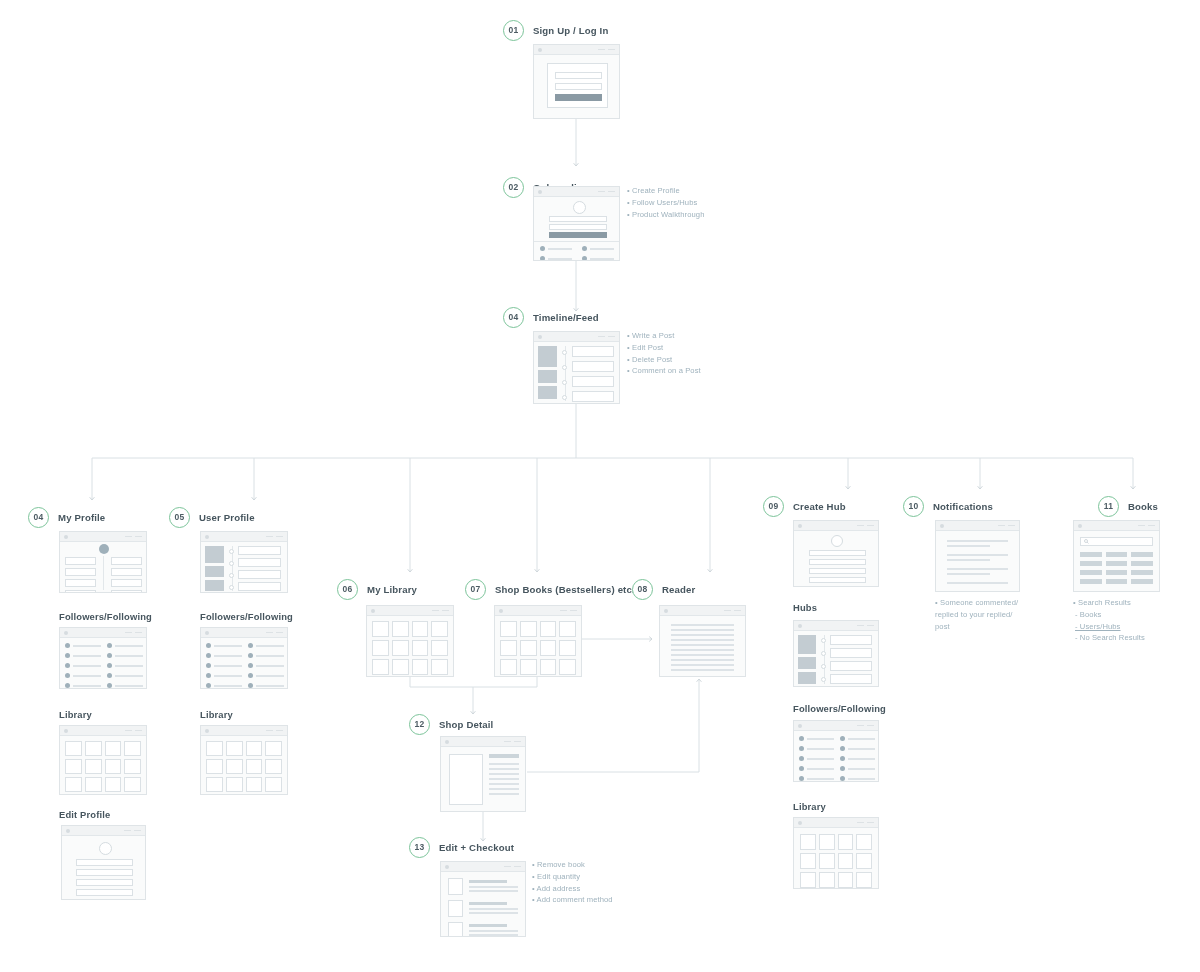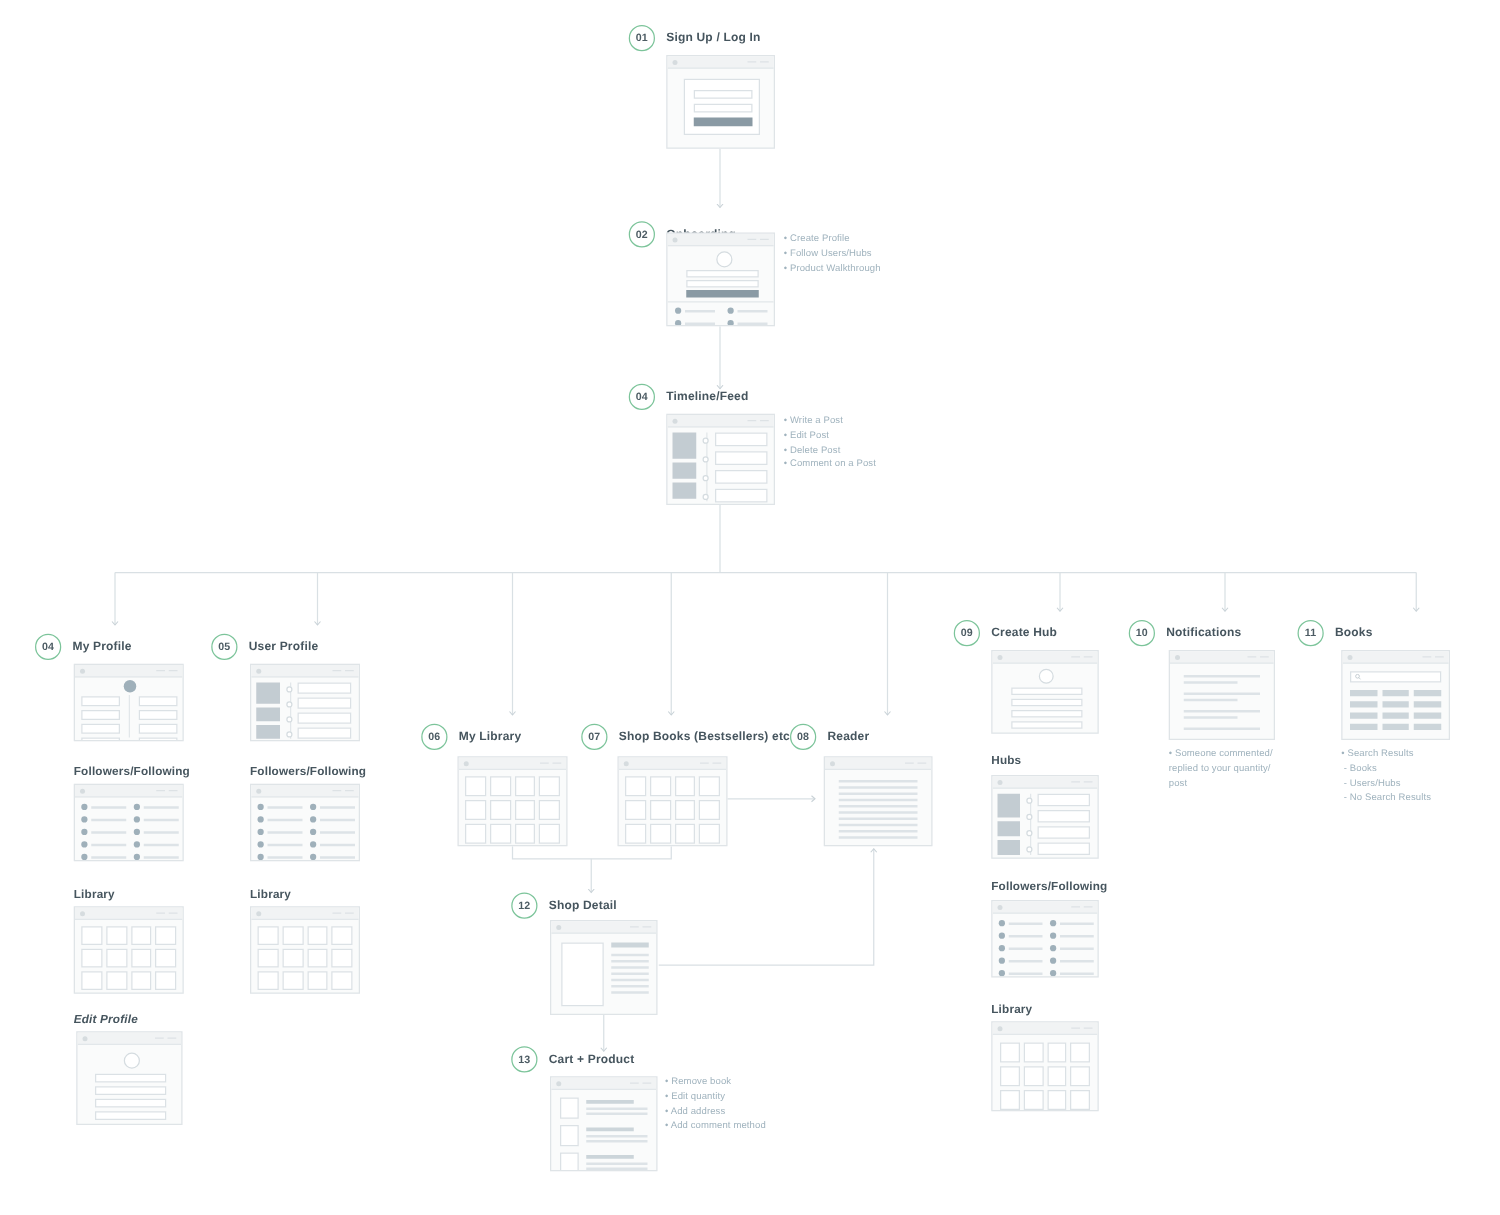--- a/index.html
+++ b/index.html
@@ -336,21 +336,21 @@
         <div class="tile" style="height:15px;"></div>
         <div class="tile" style="height:15px;"></div>
         <div class="tile" style="height:15px;"></div>
         <div class="tile" style="height:15px;"></div>
         <div class="tile" style="height:15px;"></div>
         <div class="tile" style="height:15px;"></div>
       </div>
     </div>
   </div>
 
-  <div class="sub-title" style="position:absolute;left:59px;top:809px;font-style:italic;">Edit Profile</div>
+  <div class="sub-title" style="position:absolute;left:59px;top:809px;">Edit Profile</div>
   <div class="win" style="left:61px;top:825px;width:85px;height:75px;position:absolute;">
     <div class="win-bar">
       <span class="dot"></span>
       <span class="ctrls">
         <i class="ctrl"></i>
         <i class="ctrl"></i>
       </span>
     </div>
     <div class="win-body" style="padding:6px;">
       <div class="circle-out" style="position:absolute;left:37px;top:6px;width:13px;height:13px;"></div>
@@ -733,24 +733,24 @@
       <div style="margin-bottom:7px;">
         <div class="txtline" style="margin-bottom:3px;"></div>
         <div class="txtline" style="width:70%;"></div>
       </div>
       <div>
         <div class="txtline"></div>
       </div>
     </div>
   </div>
   <div class="notes wrap" style="left:935px;top:597px;">
-    <div>• Someone commented/ replied to your quantity/ post</div>
-  </div>
-
-  <div class="node" style="left:1038px;top:497px;">
+    <div>• Someone commented/ replied to your replied/ post</div>
+  </div>
+
+  <div class="node" style="left:1098px;top:497px;">
     <div class="node-head">
       <div class="badge">11</div>
       <div class="node-title">Books</div>
     </div>
   </div>
   <div class="win" style="left:1073px;top:520px;width:87px;height:72px;position:absolute;">
     <div class="win-bar">
       <span class="dot"></span>
       <span class="ctrls">
         <i class="ctrl"></i>
@@ -776,21 +776,21 @@
         <div class="bar-light" style="height:5px;"></div>
         <div class="bar-light" style="height:5px;"></div>
         <div class="bar-light" style="height:5px;"></div>
         <div class="bar-light" style="height:5px;"></div>
       </div>
     </div>
   </div>
   <div class="notes" style="left:1073px;top:597px;">
     <div>• Search Results</div>
     <div style="padding-left:2px;">- Books</div>
-    <div style="padding-left:2px;">- Users/Hubs</div>
+    <div style="padding-left:2px;text-decoration:underline;">- Users/Hubs</div>
     <div style="padding-left:2px;">- No Search Results</div>
   </div>
 
   <div class="node" style="left:409px;top:715px;">
     <div class="node-head">
       <div class="badge">12</div>
       <div class="node-title">Shop Detail</div>
     </div>
   </div>
   <div class="win" style="left:440px;top:736px;width:86px;height:76px;position:absolute;">
@@ -812,21 +812,21 @@
         <div class="txtline" style="margin-bottom:3px;"></div>
         <div class="txtline" style="margin-bottom:3px;"></div>
         <div class="txtline" style="margin-bottom:3px;"></div>
       </div>
     </div>
   </div>
 
   <div class="node" style="left:409px;top:838px;">
     <div class="node-head">
       <div class="badge">13</div>
-      <div class="node-title">Cart + Product</div>
+      <div class="node-title">Edit + Checkout</div>
     </div>
   </div>
   <div class="win" style="left:440px;top:861px;width:86px;height:76px;position:absolute;">
     <div class="win-bar">
       <span class="dot"></span>
       <span class="ctrls">
         <i class="ctrl"></i>
         <i class="ctrl"></i>
       </span>
     </div>

